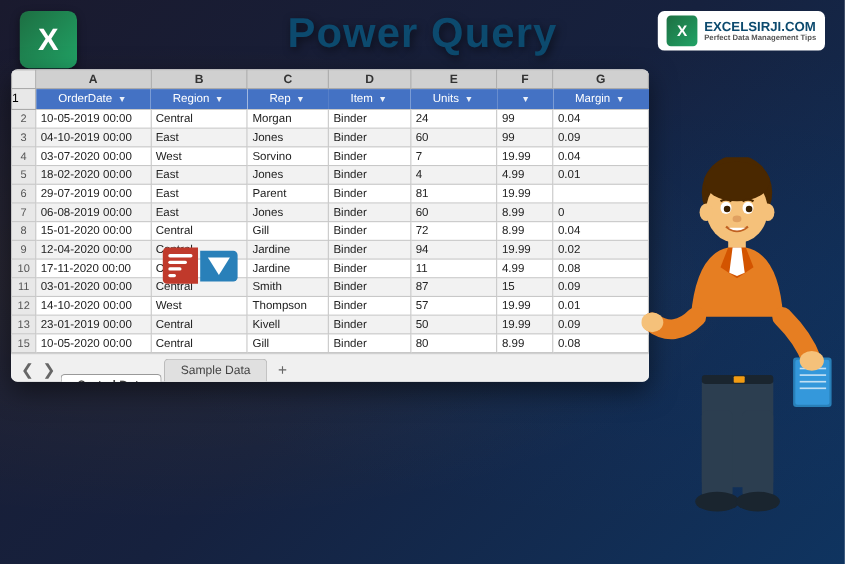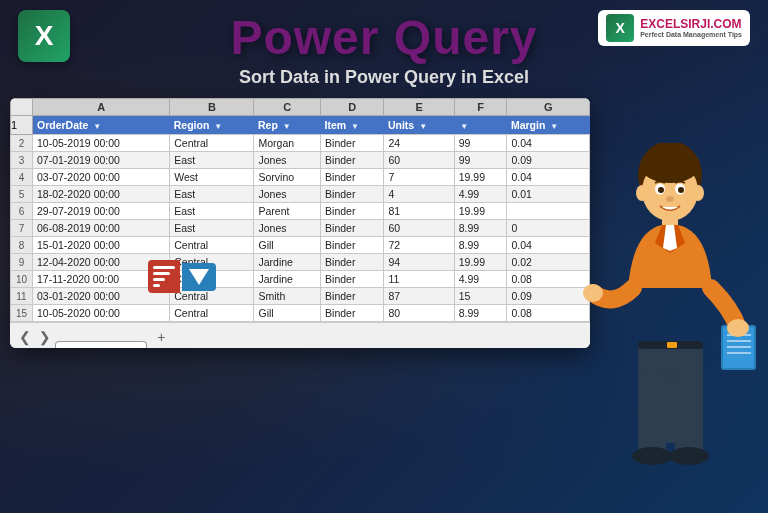--- a/index.html
+++ b/index.html
@@ -65,27 +65,27 @@
       border-radius: 4px;
       display: flex;
       align-items: center;
       justify-content: center;
       color: white;
       font-size: 14px;
       font-weight: bold;
     }
 
     .excelsirji-text { display: flex; flex-direction: column; line-height: 1.2; }
-    .excelsirji-name { font-size: 12px; color: #be185d; font-weight: bold; }
+    .excelsirji-name { font-size: 12px; color: #0c4a6e; font-weight: bold; }
     .excelsirji-tagline { font-size: 7px; color: #555; }
 
     .main-title {
-      font-size: 48px;
+      font-size: 38px;
       font-weight: 900;
-      color: #701a75;
+      color: #0c4a6e;
       text-shadow: 2px 2px 8px rgba(0,0,0,0.5);
       letter-spacing: 1px;
     }
 
     .sub-title {
       font-size: 18px;
       font-weight: 600;
       color: #ddd;
       margin-top: 2px;
     }
@@ -152,22 +152,22 @@
     .data-row:nth-child(even) td:not(.row-num) {
       background: #f2f2f2;
     }
     .data-row:nth-child(odd) td:not(.row-num) {
       background: #ffffff;
     }
 
     .header-cell {
       background: #4472c4 !important;
       color: white !important;
-      font-weight: bold;
-      padding: 3px 4px !important;
+      font-weight: normal;
+      padding: 3px 20px !important;
       font-size: 10.5px !important;
       position: relative;
       margin-left: 36px;
     }
 
     .header-cell .dropdown-arrow {
       font-size: 8px;
       margin-left: 2px;
       opacity: 0.9;
     }
@@ -289,21 +289,20 @@
 <div class="excelsirji-logo">
   <div class="logo-icon">X</div>
   <div class="excelsirji-text">
     <span class="excelsirji-name">EXCELSIRJI.COM</span>
     <span class="excelsirji-tagline">Perfect Data Management Tips</span>
   </div>
 </div>
 
 <div class="header-area">
   <h1 class="main-title">Power Query</h1>
-  <p class="sub-title">Sort Data in Power Query in Excel</p>
 </div>
 
 <div class="content-area">
   <div class="spreadsheet-container">
     <div class="sheet-table-wrap">
       <table>
         <thead>
           <tr class="col-header-row">
             <th class="row-num-col"></th>
             <th>A</th>
@@ -331,21 +330,21 @@
               <td>10-05-2019 00:00</td>
               <td>Central</td>
               <td>Morgan</td>
               <td>Binder</td>
               <td>24</td>
               <td>99</td>
               <td>0.04</td>
             </tr>
             <tr class="data-row">
               <td class="row-num">3</td>
-              <td>07-01-2019 00:00</td>
+              <td>04-10-2019 00:00</td>
               <td>East</td>
               <td>Jones</td>
               <td>Binder</td>
               <td>60</td>
               <td>99</td>
               <td>0.09</td>
             </tr>
             <tr class="data-row">
               <td class="row-num">4</td>
               <td>03-07-2020 00:00</td>
@@ -420,37 +419,58 @@
               <td class="row-num">11</td>
               <td>03-01-2020 00:00</td>
               <td>Central</td>
               <td>Smith</td>
               <td>Binder</td>
               <td>87</td>
               <td>15</td>
               <td>0.09</td>
             </tr>
             <tr class="data-row">
+              <td class="row-num">12</td>
+              <td>14-10-2020 00:00</td>
+              <td>West</td>
+              <td>Thompson</td>
+              <td>Binder</td>
+              <td>57</td>
+              <td>19.99</td>
+              <td>0.01</td>
+            </tr>
+            <tr class="data-row">
+              <td class="row-num">13</td>
+              <td>23-01-2019 00:00</td>
+              <td>Central</td>
+              <td>Kivell</td>
+              <td>Binder</td>
+              <td>50</td>
+              <td>19.99</td>
+              <td>0.09</td>
+            </tr>
+            <tr class="data-row">
               <td class="row-num">15</td>
               <td>10-05-2020 00:00</td>
               <td>Central</td>
               <td>Gill</td>
               <td>Binder</td>
               <td>80</td>
               <td>8.99</td>
               <td>0.08</td>
             </tr>
           </tbody>
       </table>
     </div>
 
     <div class="tabs-bar">
       <button class="tab-nav-btn">❮</button>
       <button class="tab-nav-btn">❯</button>
       <div class="tab-item active">Sorted Data</div>
+      <div class="tab-item">Sample Data</div>
       <button class="tab-add">+</button>
     </div>
   </div>
 
   <div class="sort-icon-overlay">
     <div class="sort-lines">
       <div class="sort-line" style="width:22px;"></div>
       <div class="sort-line" style="width:17px;"></div>
       <div class="sort-line" style="width:12px;"></div>
       <div class="sort-line" style="width:7px;"></div>

